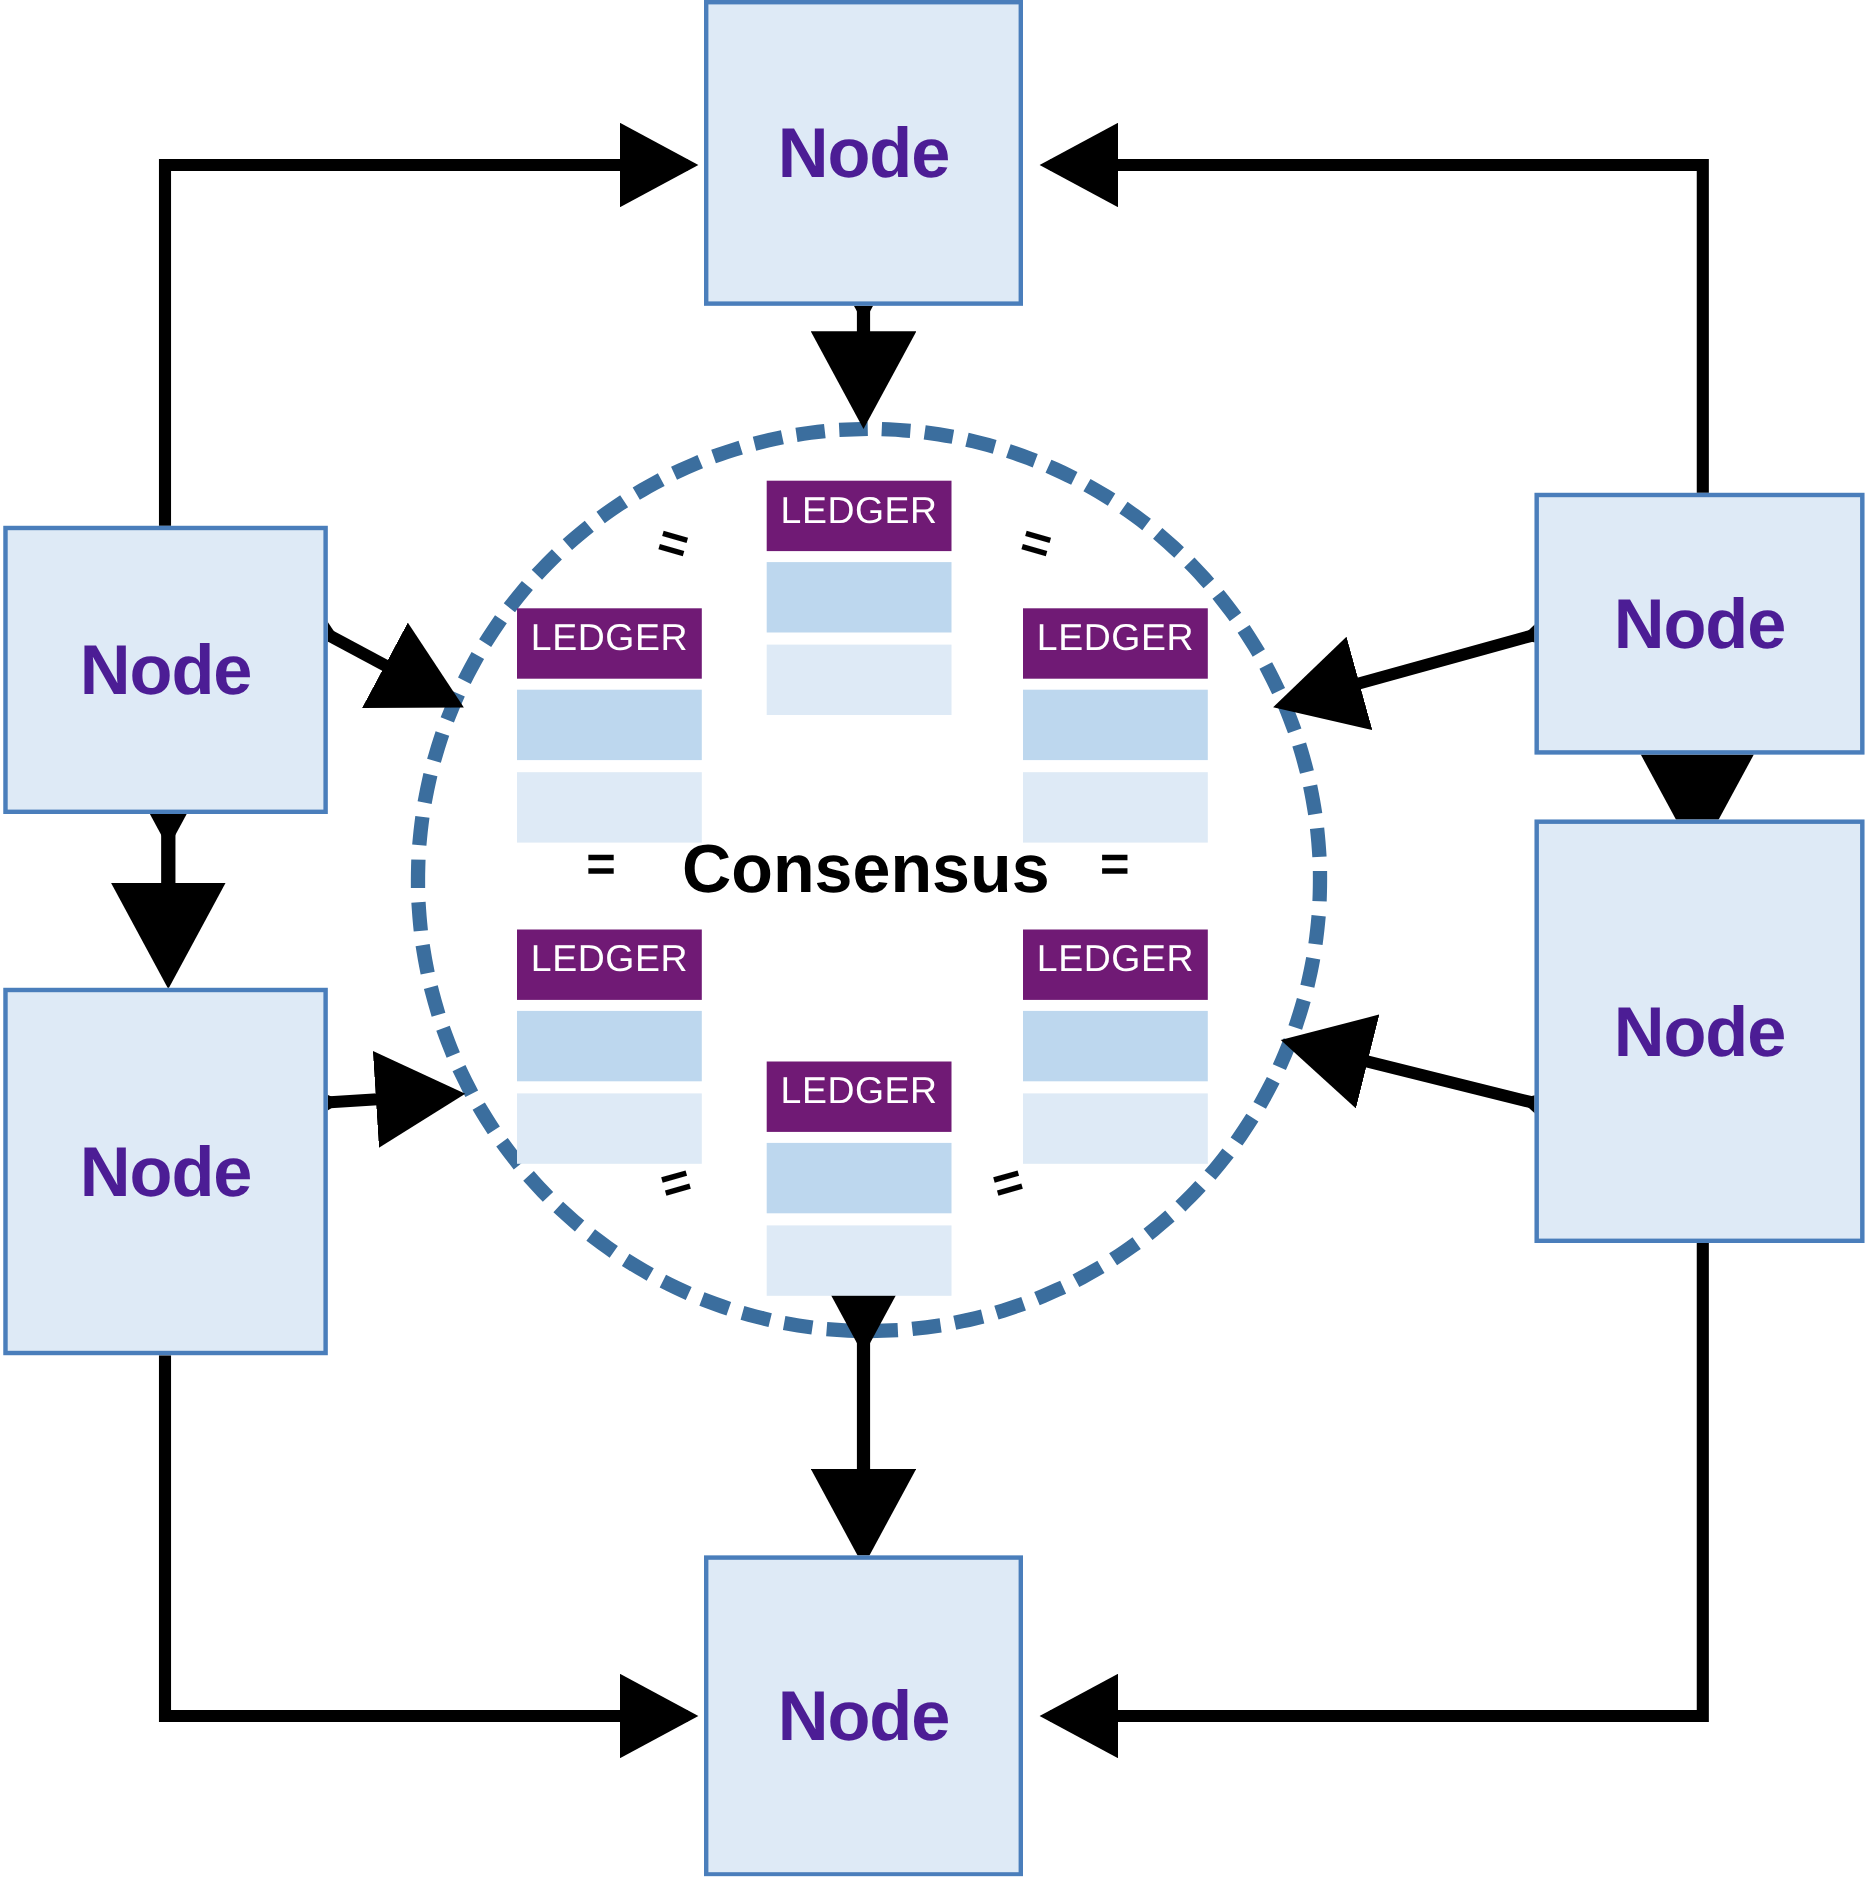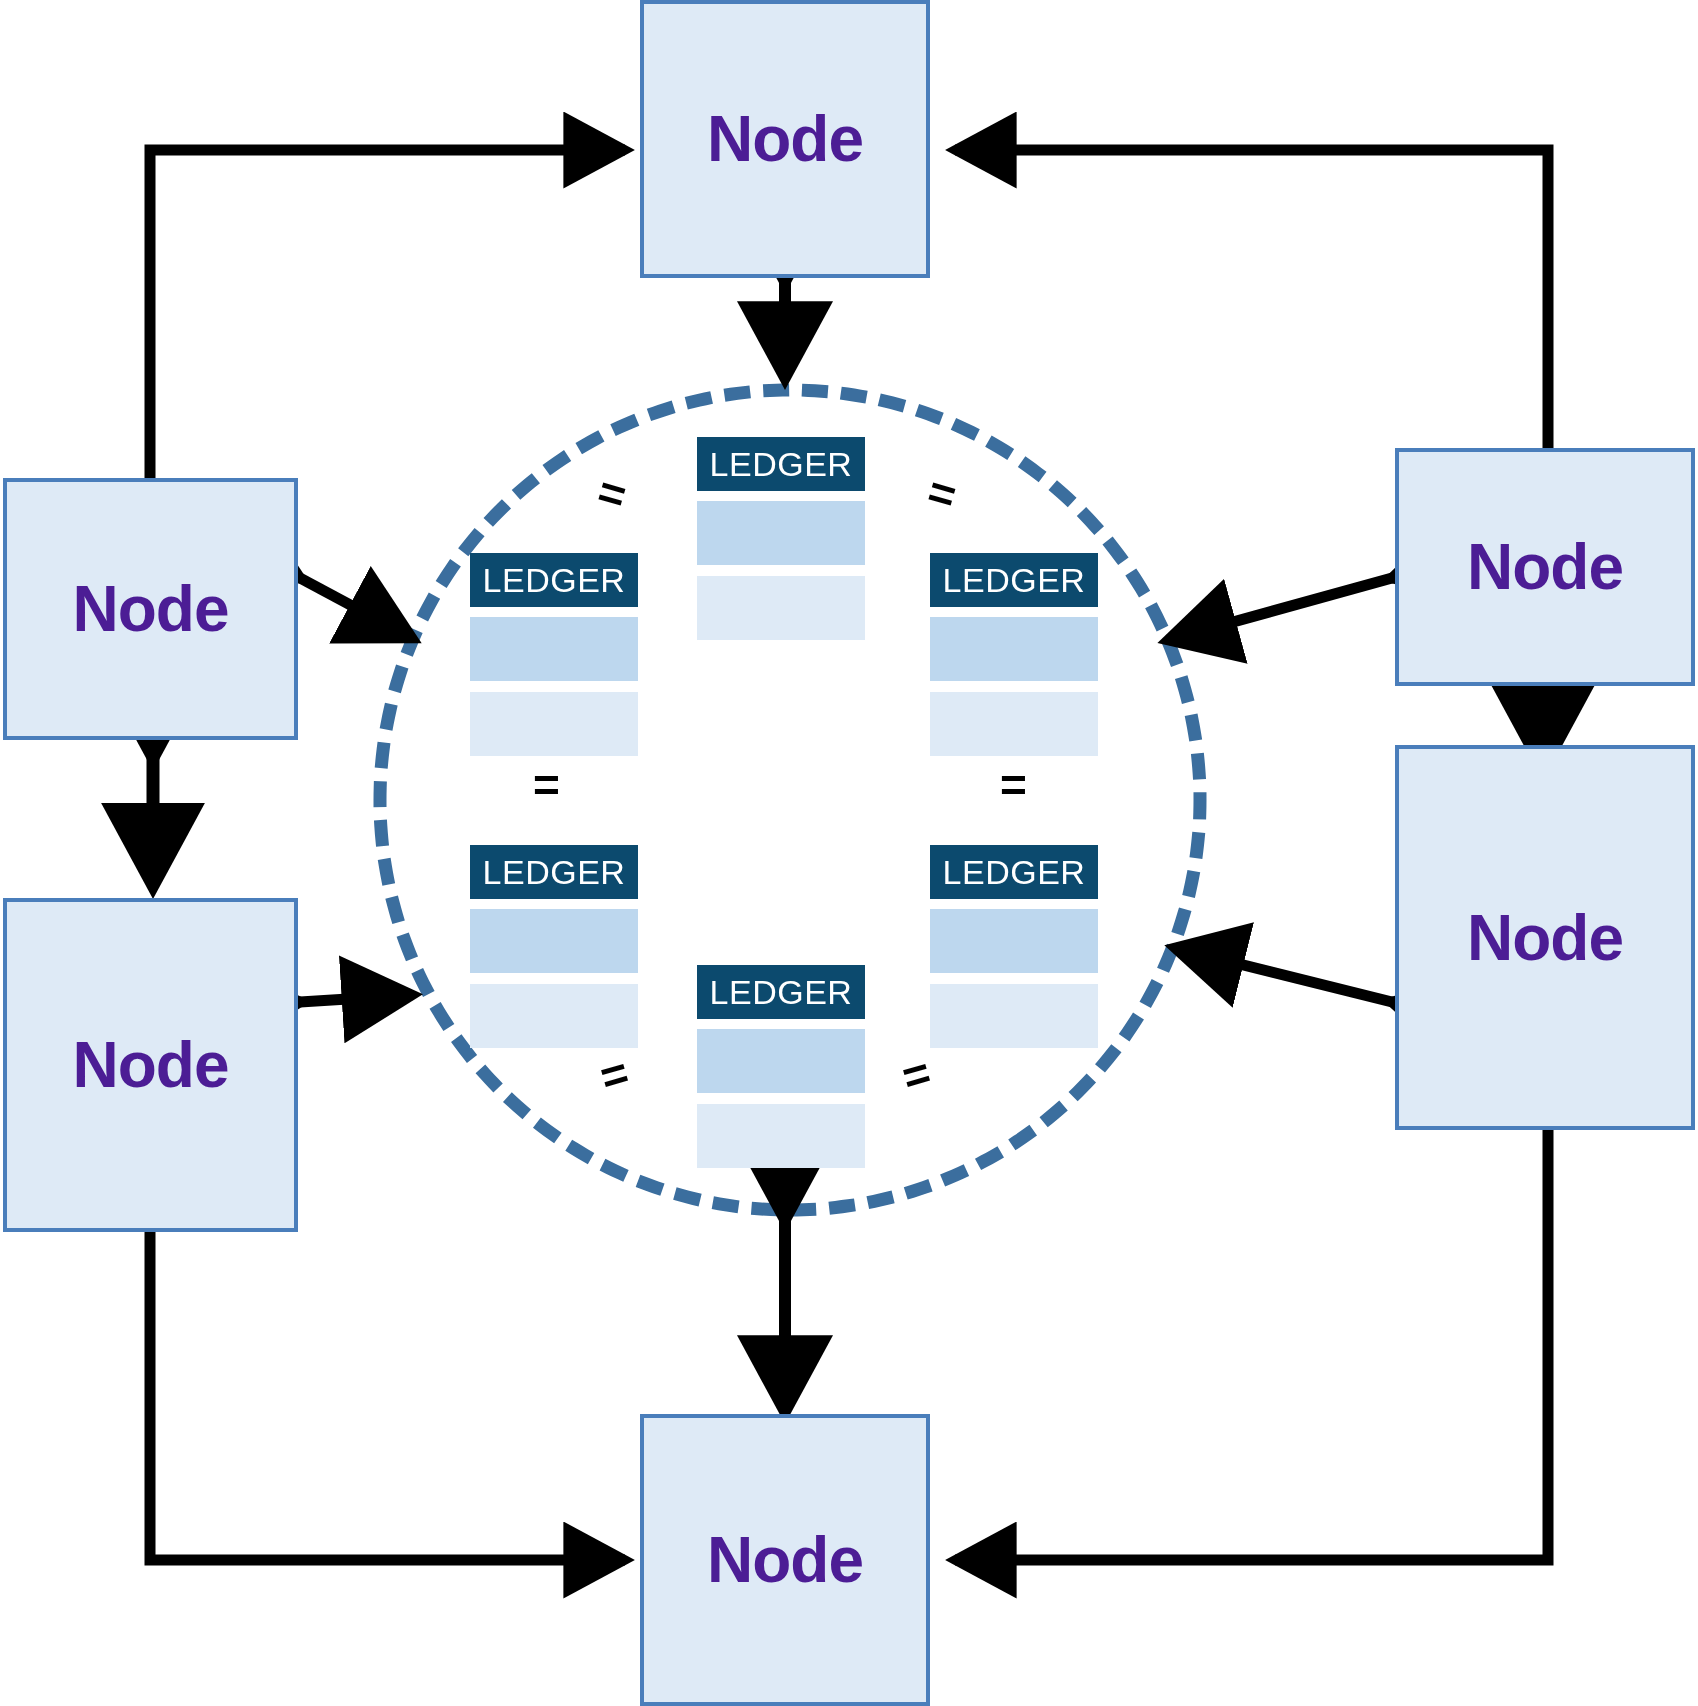--- a/index.html
+++ b/index.html
@@ -44,26 +44,26 @@
     line-height: 1;
     letter-spacing: -1px;
   }
 
   
   .ledger {
     position: absolute;
     width: 168px;
   }
   .ledger-header {
-    background: #0c4a6e;
+    background: #701a75;
     color: #FFFFFF;
     font-family: "Liberation Sans", sans-serif;
     font-size: 34px;
     line-height: 54px;
-    height: 54px;
+    height: 64px;
     text-align: center;
     letter-spacing: 0.5px;
   }
   .ledger-row-mid {
     background: #BDD7EE;
     height: 64px;
     margin-top: 10px;
   }
   .ledger-row-light {
     background: #DEEAF6;
@@ -225,14 +225,15 @@
   <div class="eq" style="left:928px; top:470px; transform:rotate(16deg);">=</div>
 
   <div class="eq" style="left:533px; top:762px; transform:rotate(0deg); font-style:normal;">=</div>
 
   <div class="eq" style="left:1000px; top:762px; transform:rotate(0deg); font-style:normal;">=</div>
 
   <div class="eq" style="left:600px; top:1052px; transform:rotate(-16deg);">=</div>
 
   <div class="eq" style="left:902px; top:1052px; transform:rotate(-16deg);">=</div>
 
+  <div class="consensus" style="left:620px; top:760px;">Consensus</div>
 
 </div>
 
 </body></html>

